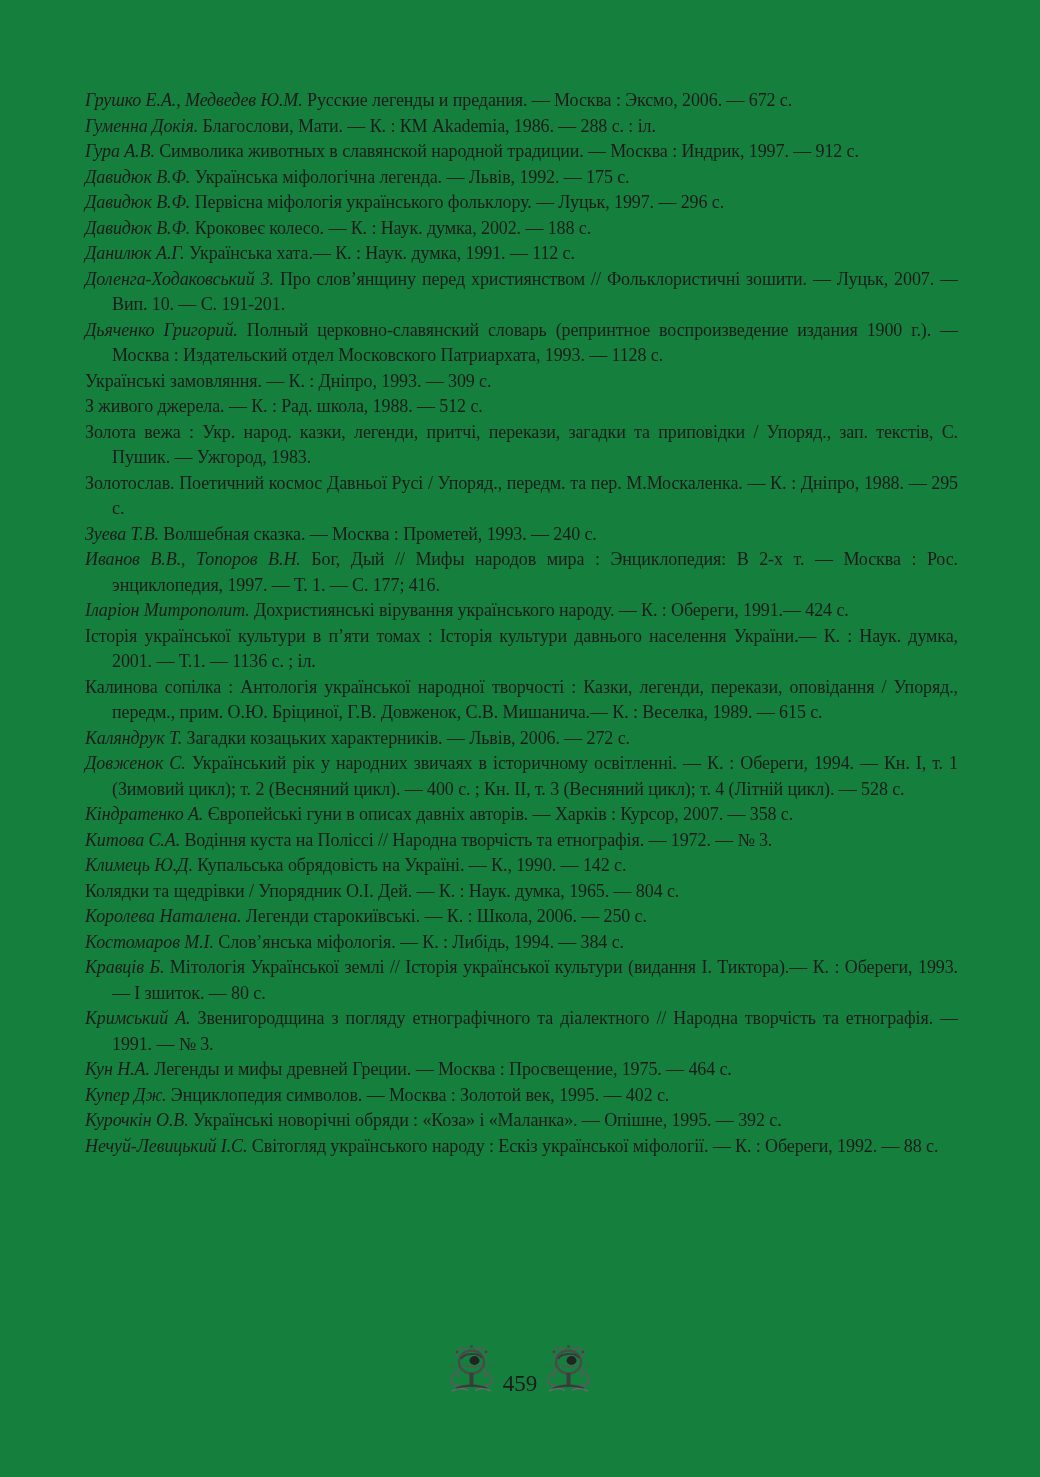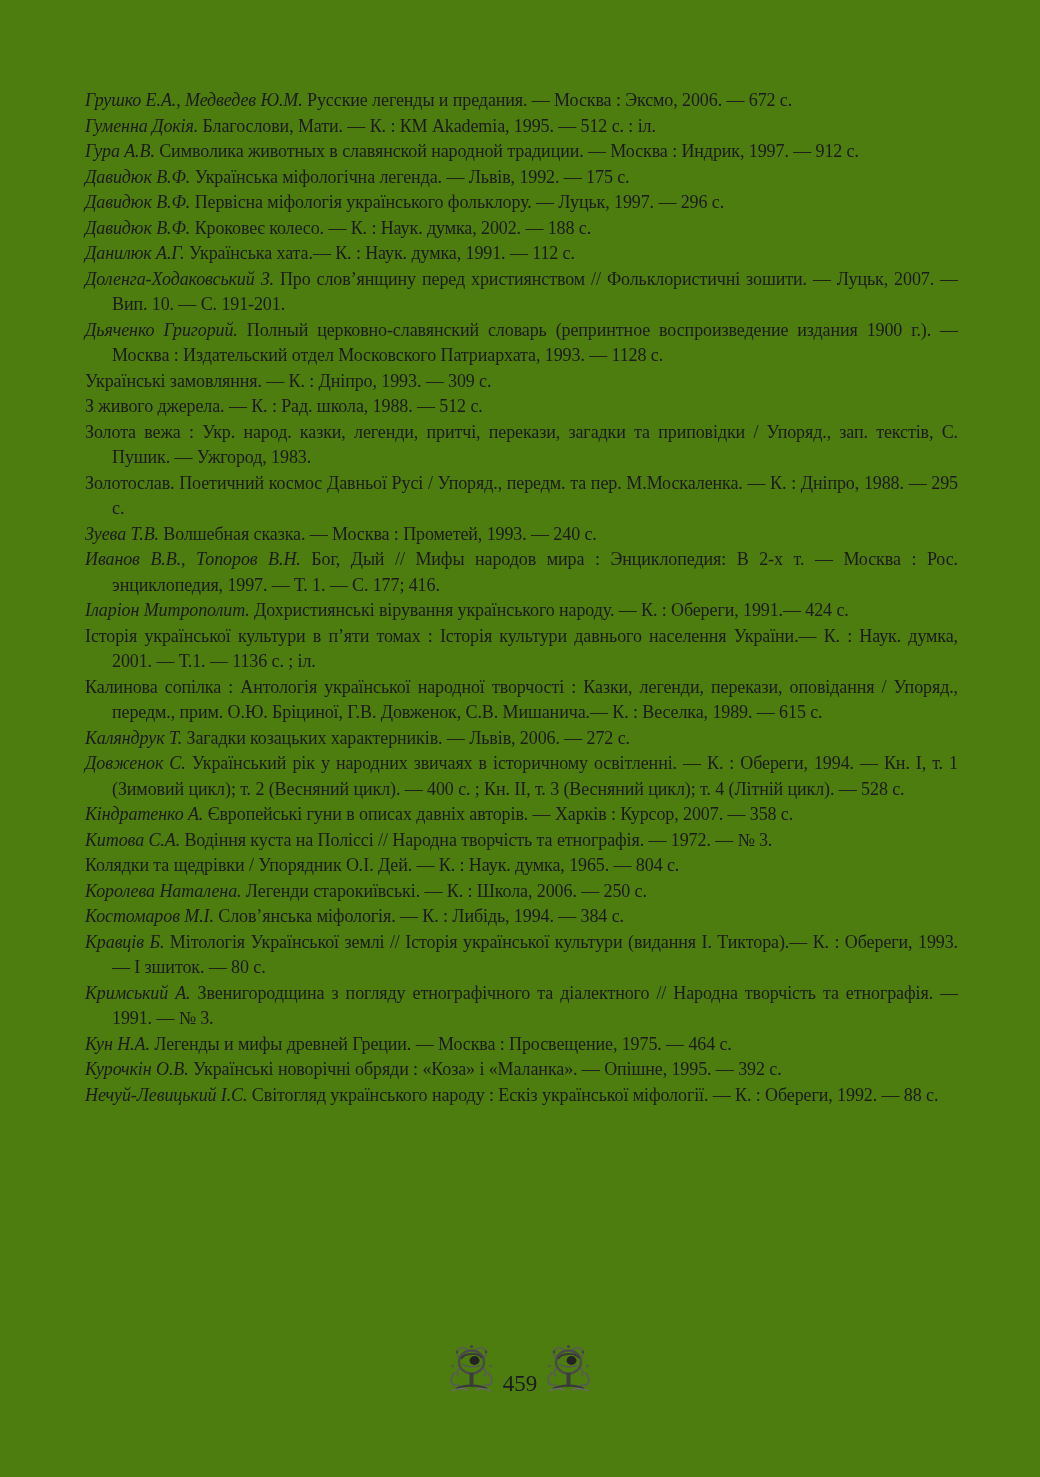--- a/index.html
+++ b/index.html
@@ -4,21 +4,21 @@
 <style>
   html, body {
     margin: 0;
     padding: 0;
     background: #ffffff;
   }
   .page {
     position: relative;
     width: 1040px;
     height: 1477px;
-    background: #4d7c0f;
+    background: #15803d;
     font-family: "Liberation Serif", serif;
     color: #1b1b1b;
     overflow: hidden;
   }
   .bibliography {
     position: absolute;
     left: 85px;
     top: 88px;
     width: 873px;
   }
@@ -59,21 +59,21 @@
   }
 </style>
 </head>
 <body>
 
 <div class="page">
 
   <div class="bibliography">
     <div class="bib-entry"><span class="author">Грушко Е.А., Медведев Ю.М.</span><span> Русские легенды и предания. — Москва : Эксмо, 2006. — 672 с.</span></div>
 
-    <div class="bib-entry"><span class="author">Гуменна Докія.</span><span> Благослови, Мати. — К. : КМ Akademia, 1995. — 512 с. : іл.</span></div>
+    <div class="bib-entry"><span class="author">Гуменна Докія.</span><span> Благослови, Мати. — К. : КМ Akademia, 1986. — 288 с. : іл.</span></div>
 
     <div class="bib-entry"><span class="author">Гура А.В.</span><span> Символика животных в славянской народной традиции. — Москва : Индрик, 1997. — 912 с.</span></div>
 
     <div class="bib-entry"><span class="author">Давидюк В.Ф.</span><span> Українська міфологічна легенда. — Львів, 1992. — 175 с.</span></div>
 
     <div class="bib-entry"><span class="author">Давидюк В.Ф.</span><span> Первісна міфологія українського фольклору. — Луцьк, 1997. — 296 с.</span></div>
 
     <div class="bib-entry"><span class="author">Давидюк В.Ф.</span><span> Кроковеє колесо. — К. : Наук. думка, 2002. — 188 с.</span></div>
 
     <div class="bib-entry"><span class="author">Данилюк А.Г.</span><span> Українська хата.— К. : Наук. думка, 1991. — 112 с.</span></div>
@@ -101,35 +101,37 @@
     <div class="bib-entry"><span>Калинова сопілка : Антологія української народної творчості : Казки, легенди, перекази, оповідання / Упоряд., передм., прим. О.Ю. Бріциної, Г.В. Довженок, С.В. Мишанича.— К. : Веселка, 1989. — 615 с.</span></div>
 
     <div class="bib-entry"><span class="author">Каляндрук Т.</span><span> Загадки козацьких характерників. — Львів, 2006. — 272 с.</span></div>
 
     <div class="bib-entry"><span class="author">Довженок С.</span><span> Український рік у народних звичаях в історичному освітленні. — К. : Обереги, 1994. — Кн. І, т. 1 (Зимовий цикл); т. 2 (Весняний цикл). — 400 с. ; Кн. ІІ, т. 3 (Весняний цикл); т. 4 (Літній цикл). — 528 с.</span></div>
 
     <div class="bib-entry"><span class="author">Кіндратенко А.</span><span> Європейські гуни в описах давніх авторів. — Харків : Курсор, 2007. — 358 с.</span></div>
 
     <div class="bib-entry"><span class="author">Китова С.А.</span><span> Водіння куста на Поліссі // Народна творчість та етнографія. — 1972. — № 3.</span></div>
 
+    <div class="bib-entry"><span class="author">Климець Ю.Д.</span><span> Купальська обрядовість на Україні. — К., 1990. — 142 с.</span></div>
 
 
     <div class="bib-entry"><span>Колядки та щедрівки / Упорядник О.І. Дей. — К. : Наук. думка, 1965. — 804 с.</span></div>
 
     <div class="bib-entry"><span class="author">Королева Наталена.</span><span> Легенди старокиївські. — К. : Школа, 2006. — 250 с.</span></div>
 
     <div class="bib-entry"><span class="author">Костомаров М.І.</span><span> Слов’янська міфологія. — К. : Либідь, 1994. — 384 с.</span></div>
 
     <div class="bib-entry"><span class="author">Кравців Б.</span><span> Мітологія Української землі // Історія української культури (видання І. Тиктора).— К. : Обереги, 1993. — І зшиток. — 80 с.</span></div>
 
     <div class="bib-entry"><span class="author">Кримський А.</span><span> Звенигородщина з погляду етнографічного та діалектного // Народна творчість та етнографія. — 1991. — № 3.</span></div>
 
 
     <div class="bib-entry"><span class="author">Кун Н.А.</span><span> Легенды и мифы древней Греции. — Москва : Просвещение, 1975. — 464 с.</span></div>
 
+    <div class="bib-entry"><span class="author">Купер Дж.</span><span> Энциклопедия символов. — Москва : Золотой век, 1995. — 402 с.</span></div>
 
     <div class="bib-entry"><span class="author">Курочкін О.В.</span><span> Українські новорічні обряди : «Коза» і «Маланка». — Опішне, 1995. — 392 с.</span></div>
 
     <div class="bib-entry"><span class="author">Нечуй-Левицький І.С.</span><span> Світогляд українського народу : Ескіз української міфології. — К. : Обереги, 1992. — 88 с.</span></div>
   </div>
 
   <div class="page-footer">
     <svg class="ornament" viewBox="0 0 47 56" xmlns="http://www.w3.org/2000/svg" aria-hidden="true">
       <g fill="none" stroke="#5a5a5a" stroke-width="1.6" stroke-linecap="round">
         <path d="M10 15 C6 7, 15 3, 19 8"></path>

